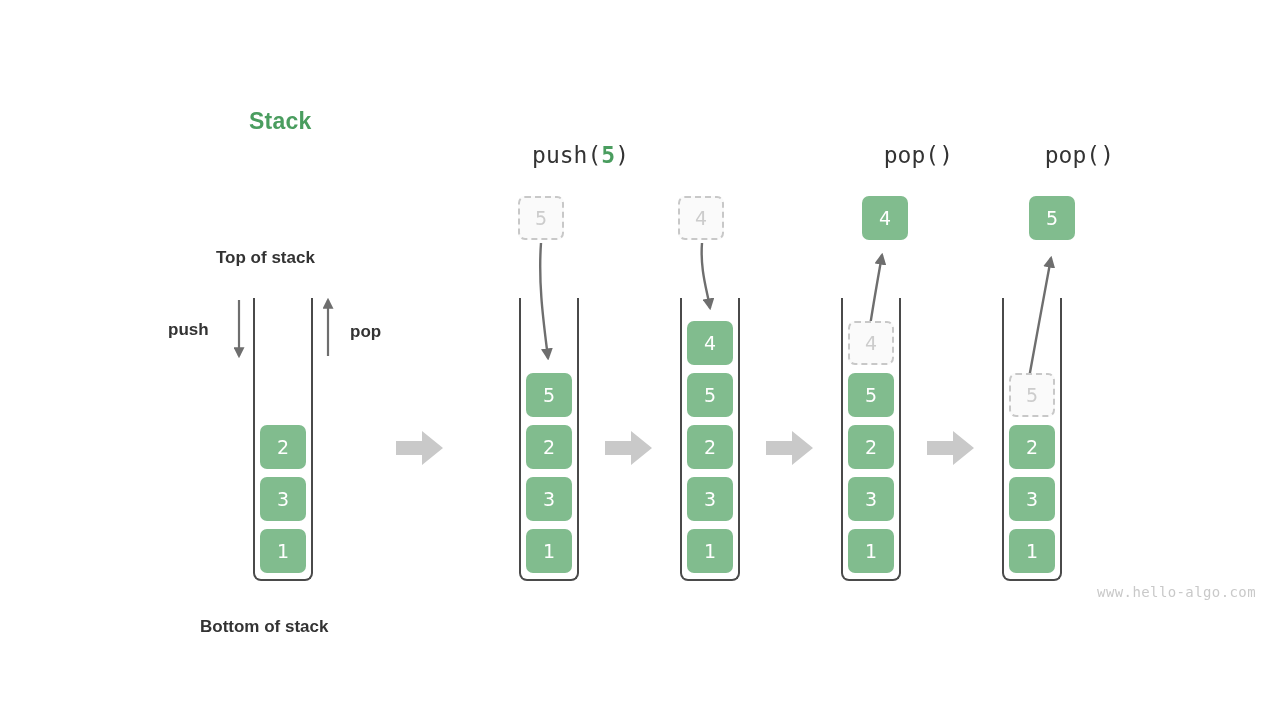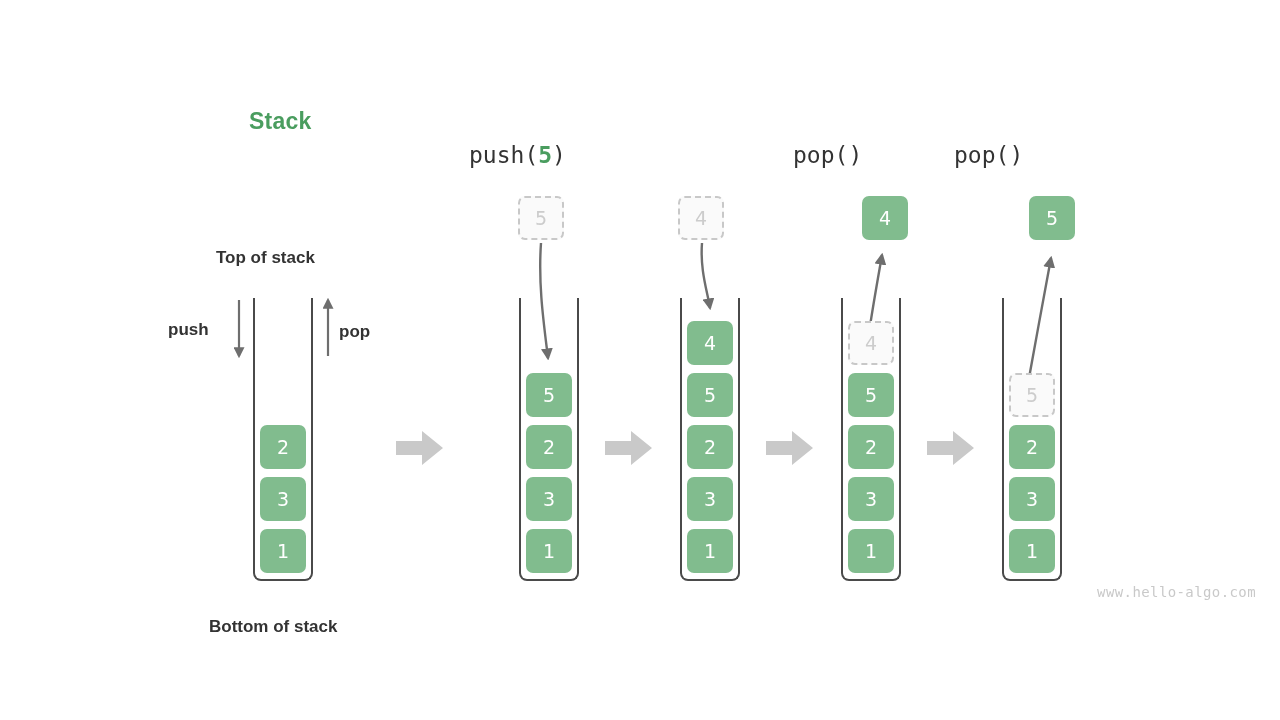--- a/index.html
+++ b/index.html
@@ -39,32 +39,32 @@
   }
 
   
   .diagram-label {
     font-size: 17px;
     font-weight: bold;
     color: #333333;
     white-space: nowrap;
   }
   #top-of-stack-label { left: 216px; top: 248px; text-align: center; }
-  #bottom-of-stack-label { left: 209px; top: 617px; }
+  #bottom-of-stack-label { left: 200px; top: 617px; }
   #push-label { left: 168px; top: 320px; }
-  #pop-label  { left: 339px; top: 322px; }
+  #pop-label  { left: 350px; top: 322px; }
 
   
   .op-header {
     top: 142px;
     font-family: "DejaVu Sans Mono", "Liberation Mono", monospace;
     font-size: 23px;
     color: #333333;
     white-space: nowrap;
-    text-align: left;
+    text-align: right;
     width: 160px;
   }
   .op-header .arg { color: #4a9d5f; font-weight: bold; }
 
   
   .stack-container {
     width: 60px;
     height: 283px;
     border-left: 2px solid #4a4a4a;
     border-right: 2px solid #4a4a4a;

